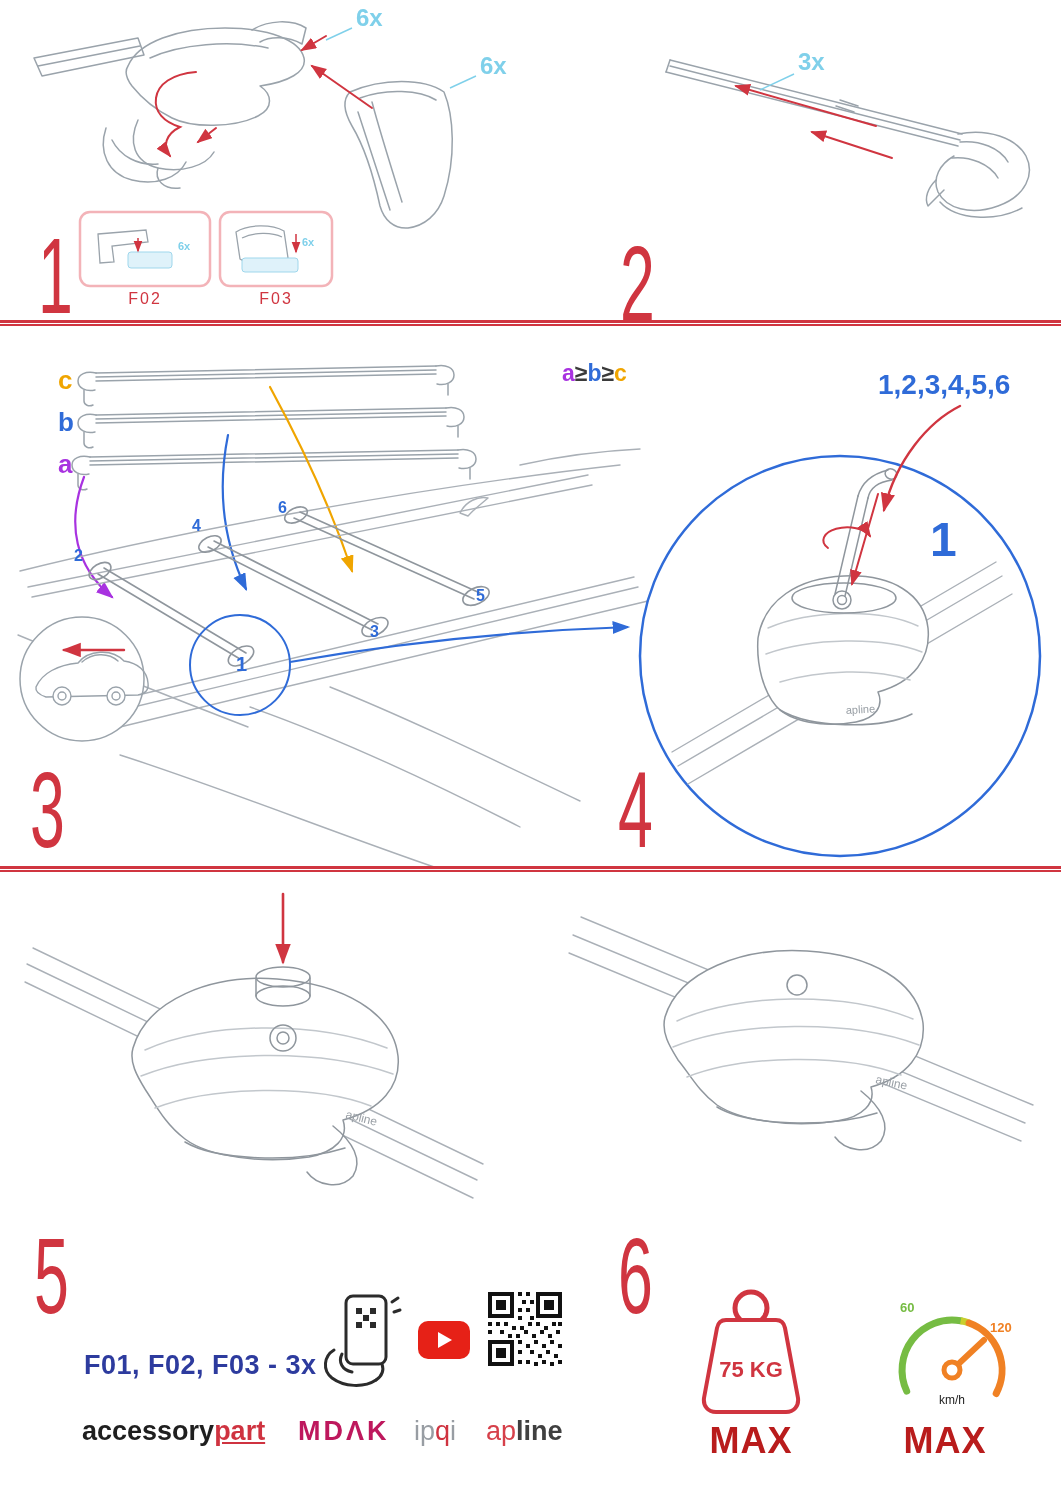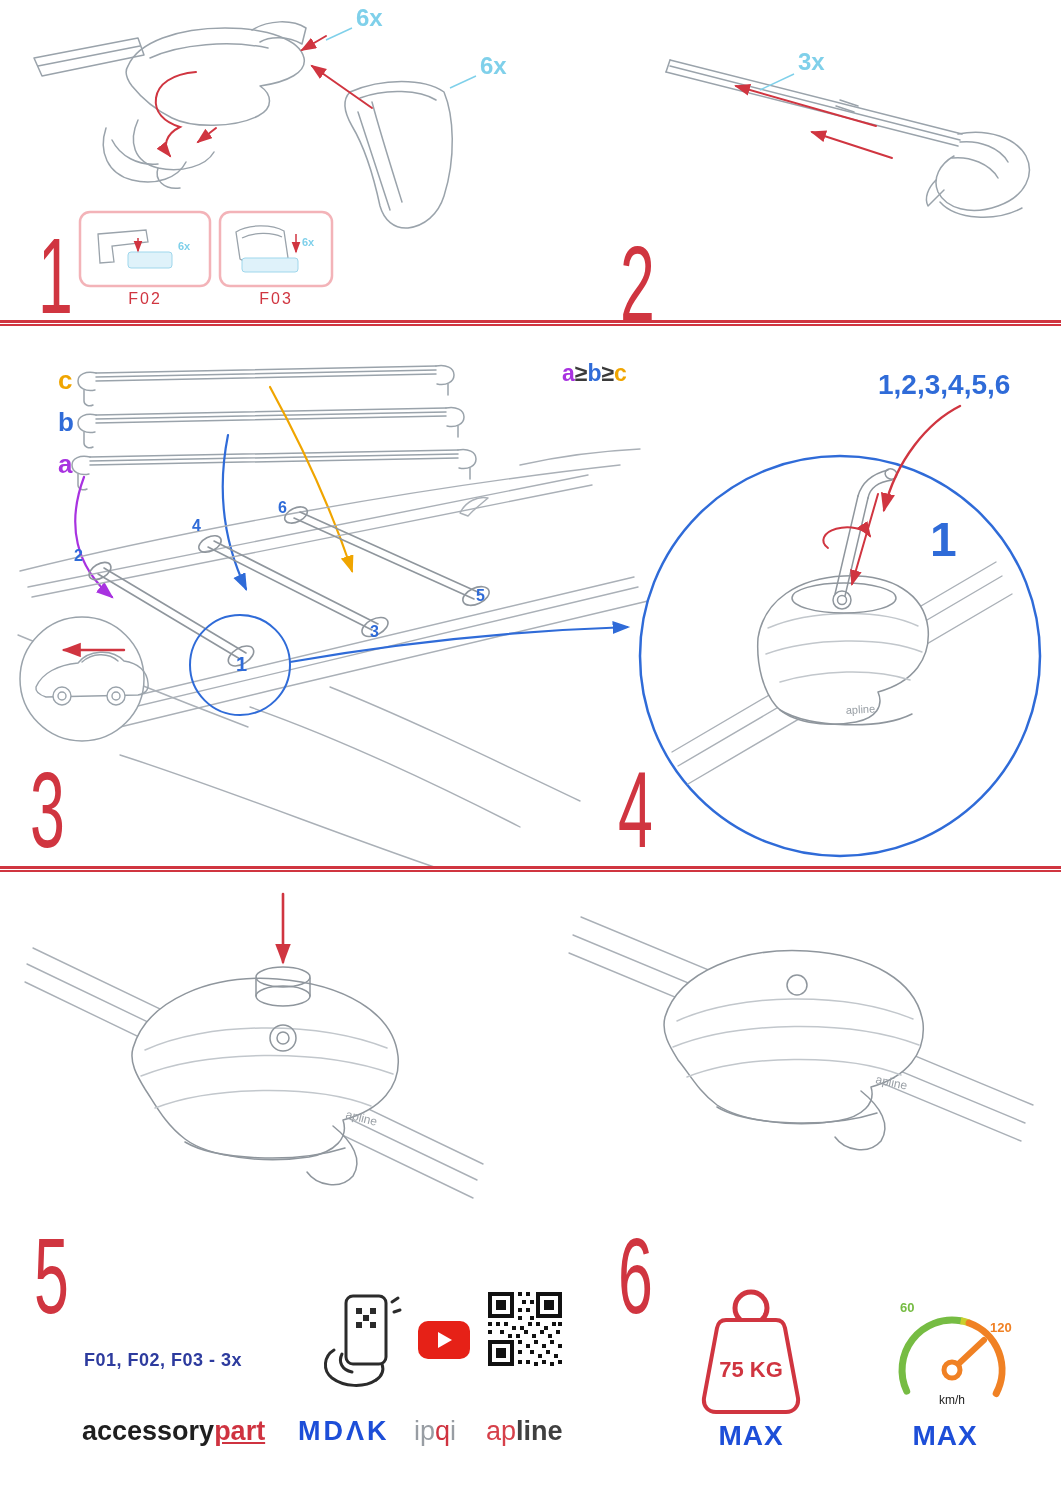--- a/index.html
+++ b/index.html
@@ -4,30 +4,30 @@
 <style>
   html,body{margin:0;padding:0;background:#ffffff;}
   .page{position:relative;width:1061px;height:1500px;background:#fff;overflow:hidden;
         font-family:"Liberation Sans",sans-serif;}
   .abs{position:absolute;}
   svg text{font-family:"Liberation Sans",sans-serif;}
   .stepnum{position:absolute;color:#d03540;font-size:108px;line-height:0.82;font-weight:400;
            transform:scaleX(0.58);transform-origin:left top;}
   .divider{position:absolute;left:0;width:1061px;height:6px;
            background:linear-gradient(to bottom,#d03540 0,#d03540 3px,#fff 3px,#fff 4px,#d03540 4px,#d03540 6px);}
-  .partsnote{position:absolute;left:84px;top:1350px;font-size:18px;font-weight:700;color:#2d3b9e;letter-spacing:0.5px;}
+  .partsnote{position:absolute;left:84px;top:1350px;font-size:27px;font-weight:700;color:#2d3b9e;letter-spacing:0.5px;}
   .brand{position:absolute;top:1416px;font-size:27px;font-weight:700;color:#1f1f1f;}
   .brand .red{color:#cf3340;text-decoration:underline;}
-  .brand.mdak{color:#1d4ed8;letter-spacing:3px;}
+  .brand.mdak{color:#be185d;letter-spacing:3px;}
   .brand.ipqi{color:#989da3;font-weight:500;}
   .brand.ipqi .q{color:#cf3340;}
   .brand.apline .ap{color:#d6404a;font-weight:400;}
   .brand.apline .line{color:#404040;font-weight:700;}
-  .maxlabel{position:absolute;top:1420px;width:122px;text-align:center;font-size:28px;font-weight:700;
-            color:#1d4ed8;letter-spacing:1px;}
+  .maxlabel{position:absolute;top:1420px;width:122px;text-align:center;font-size:36px;font-weight:700;
+            color:#b91c1c;letter-spacing:1px;}
 </style>
 </head>
 <body>
 
 <div class="page">
 
   <div class="stepnum" style="left:38px;top:232px;">1</div>
   <svg class="abs" style="left:20px;top:0;" width="560" height="310" viewBox="0 0 560 310">
     <defs>
       <marker id="arR1" markerWidth="9" markerHeight="8" refX="7" refY="3" orient="auto">

